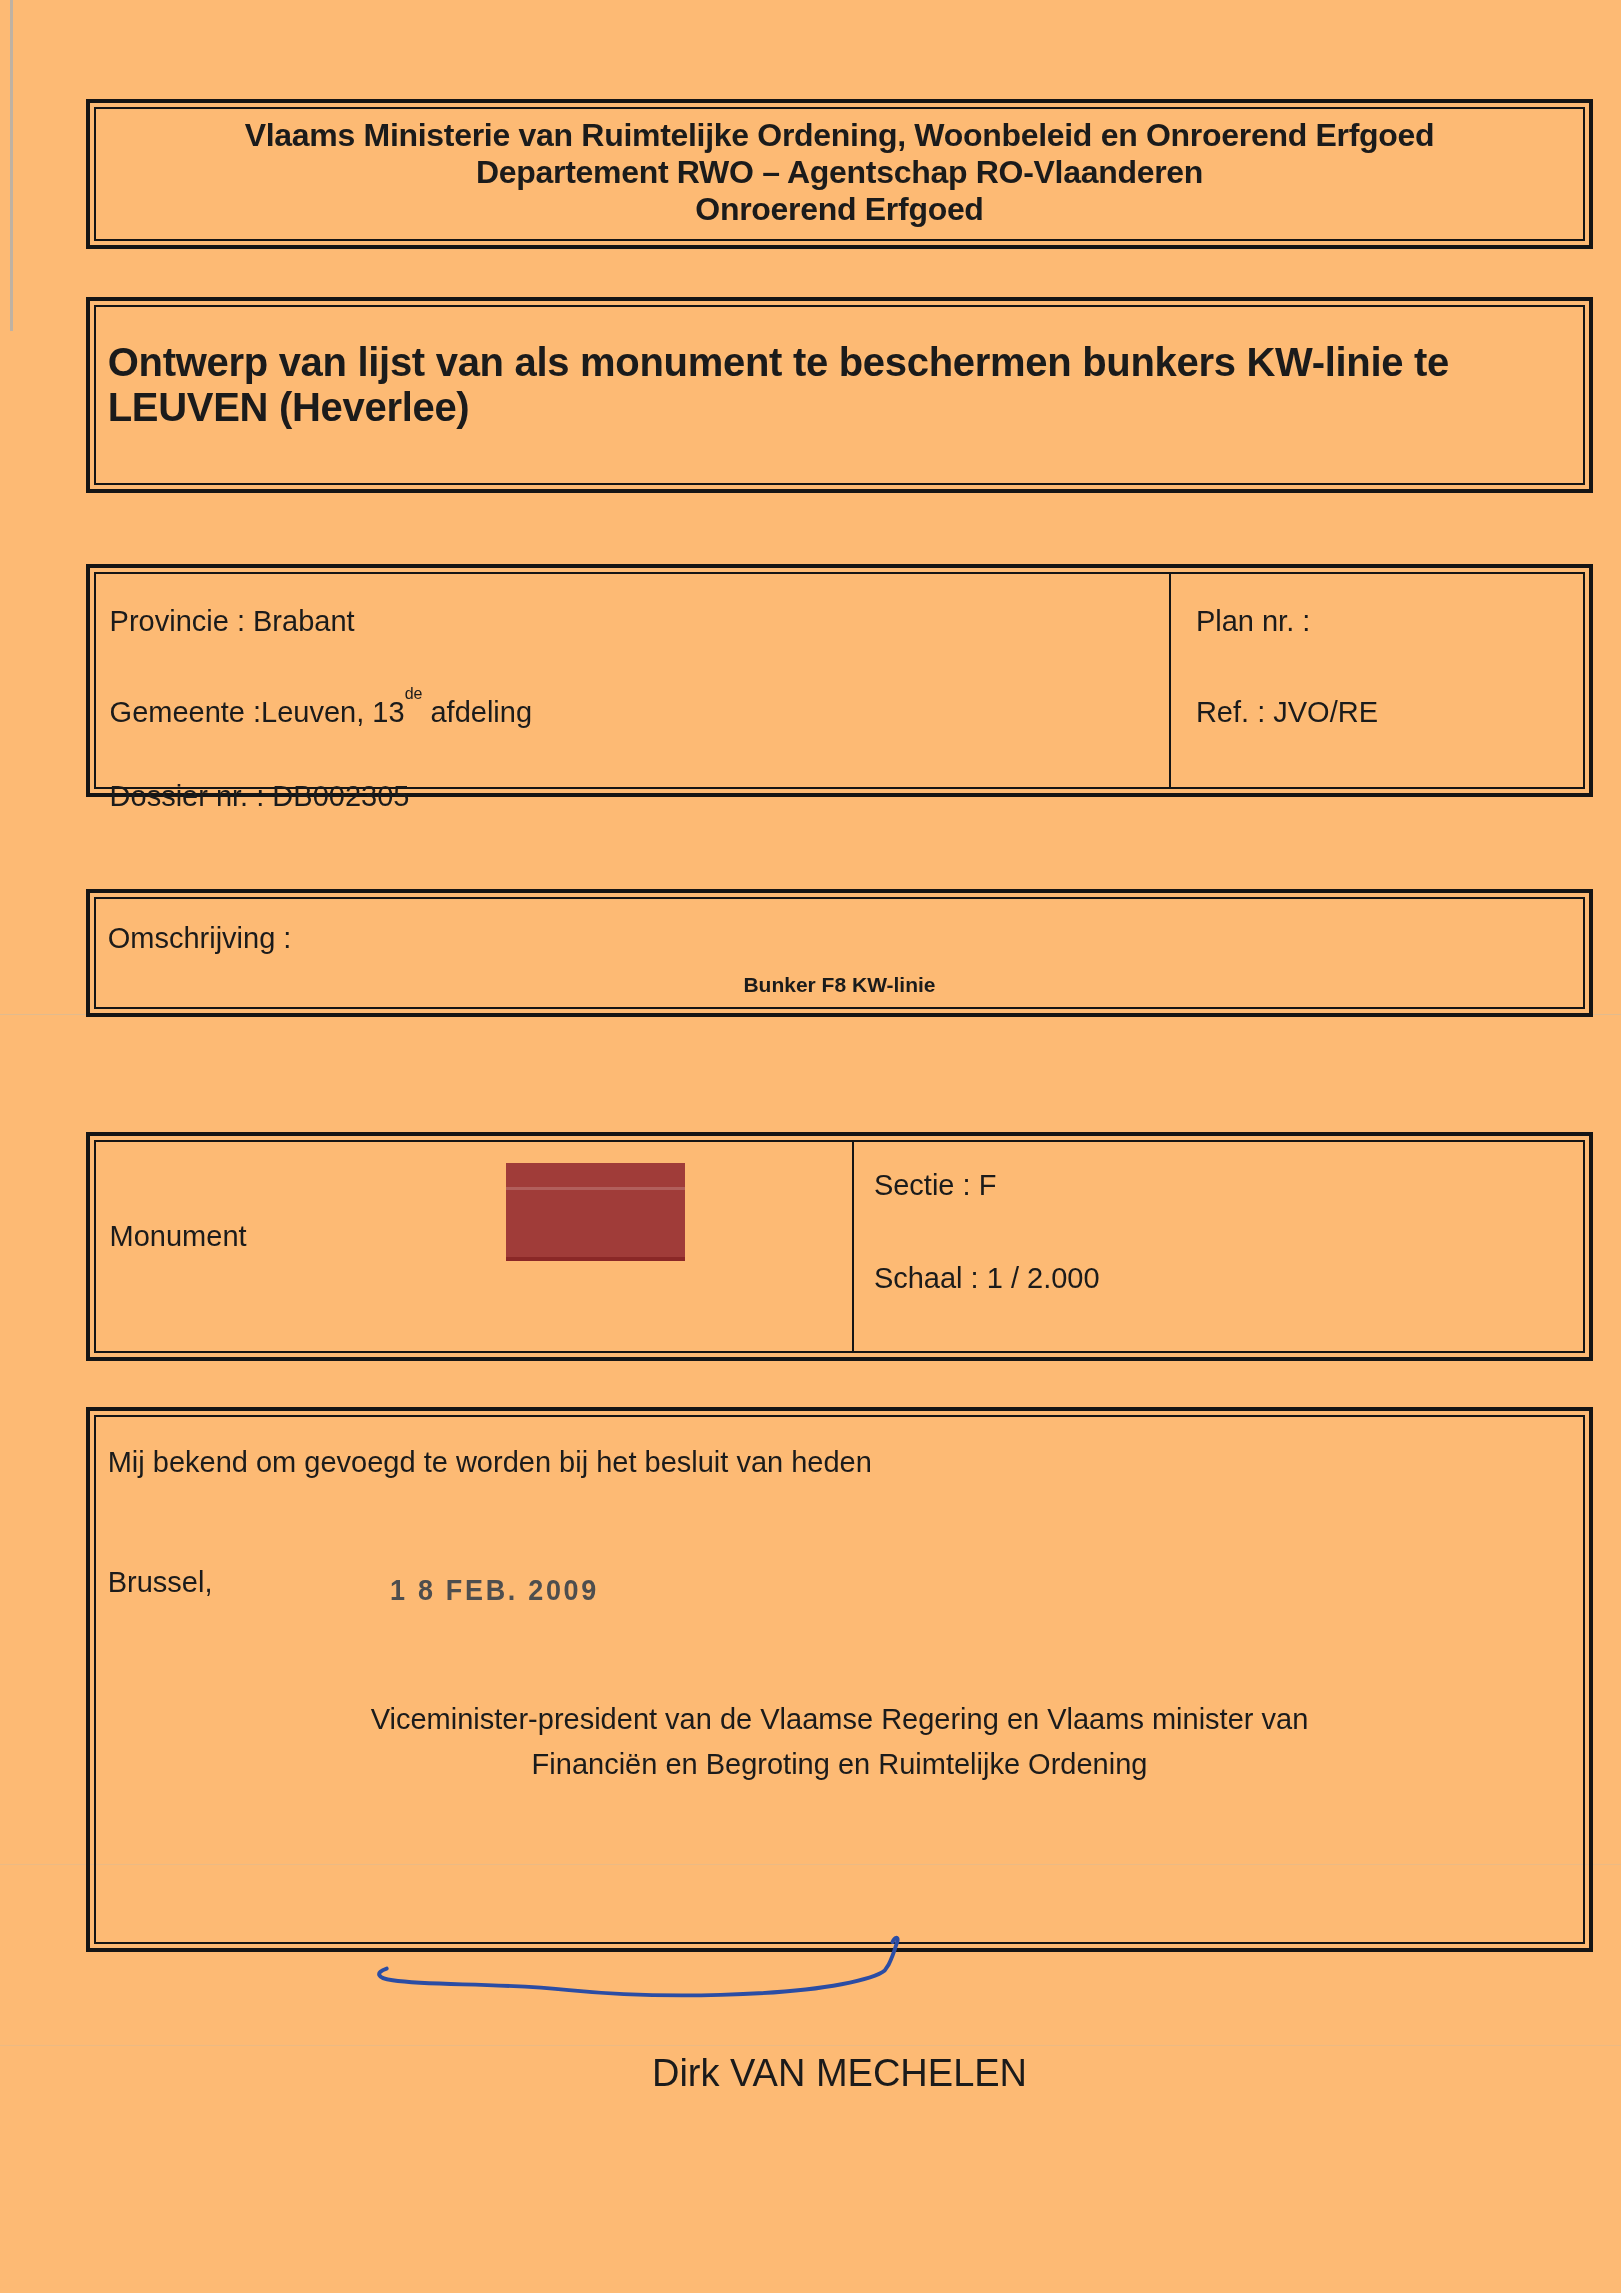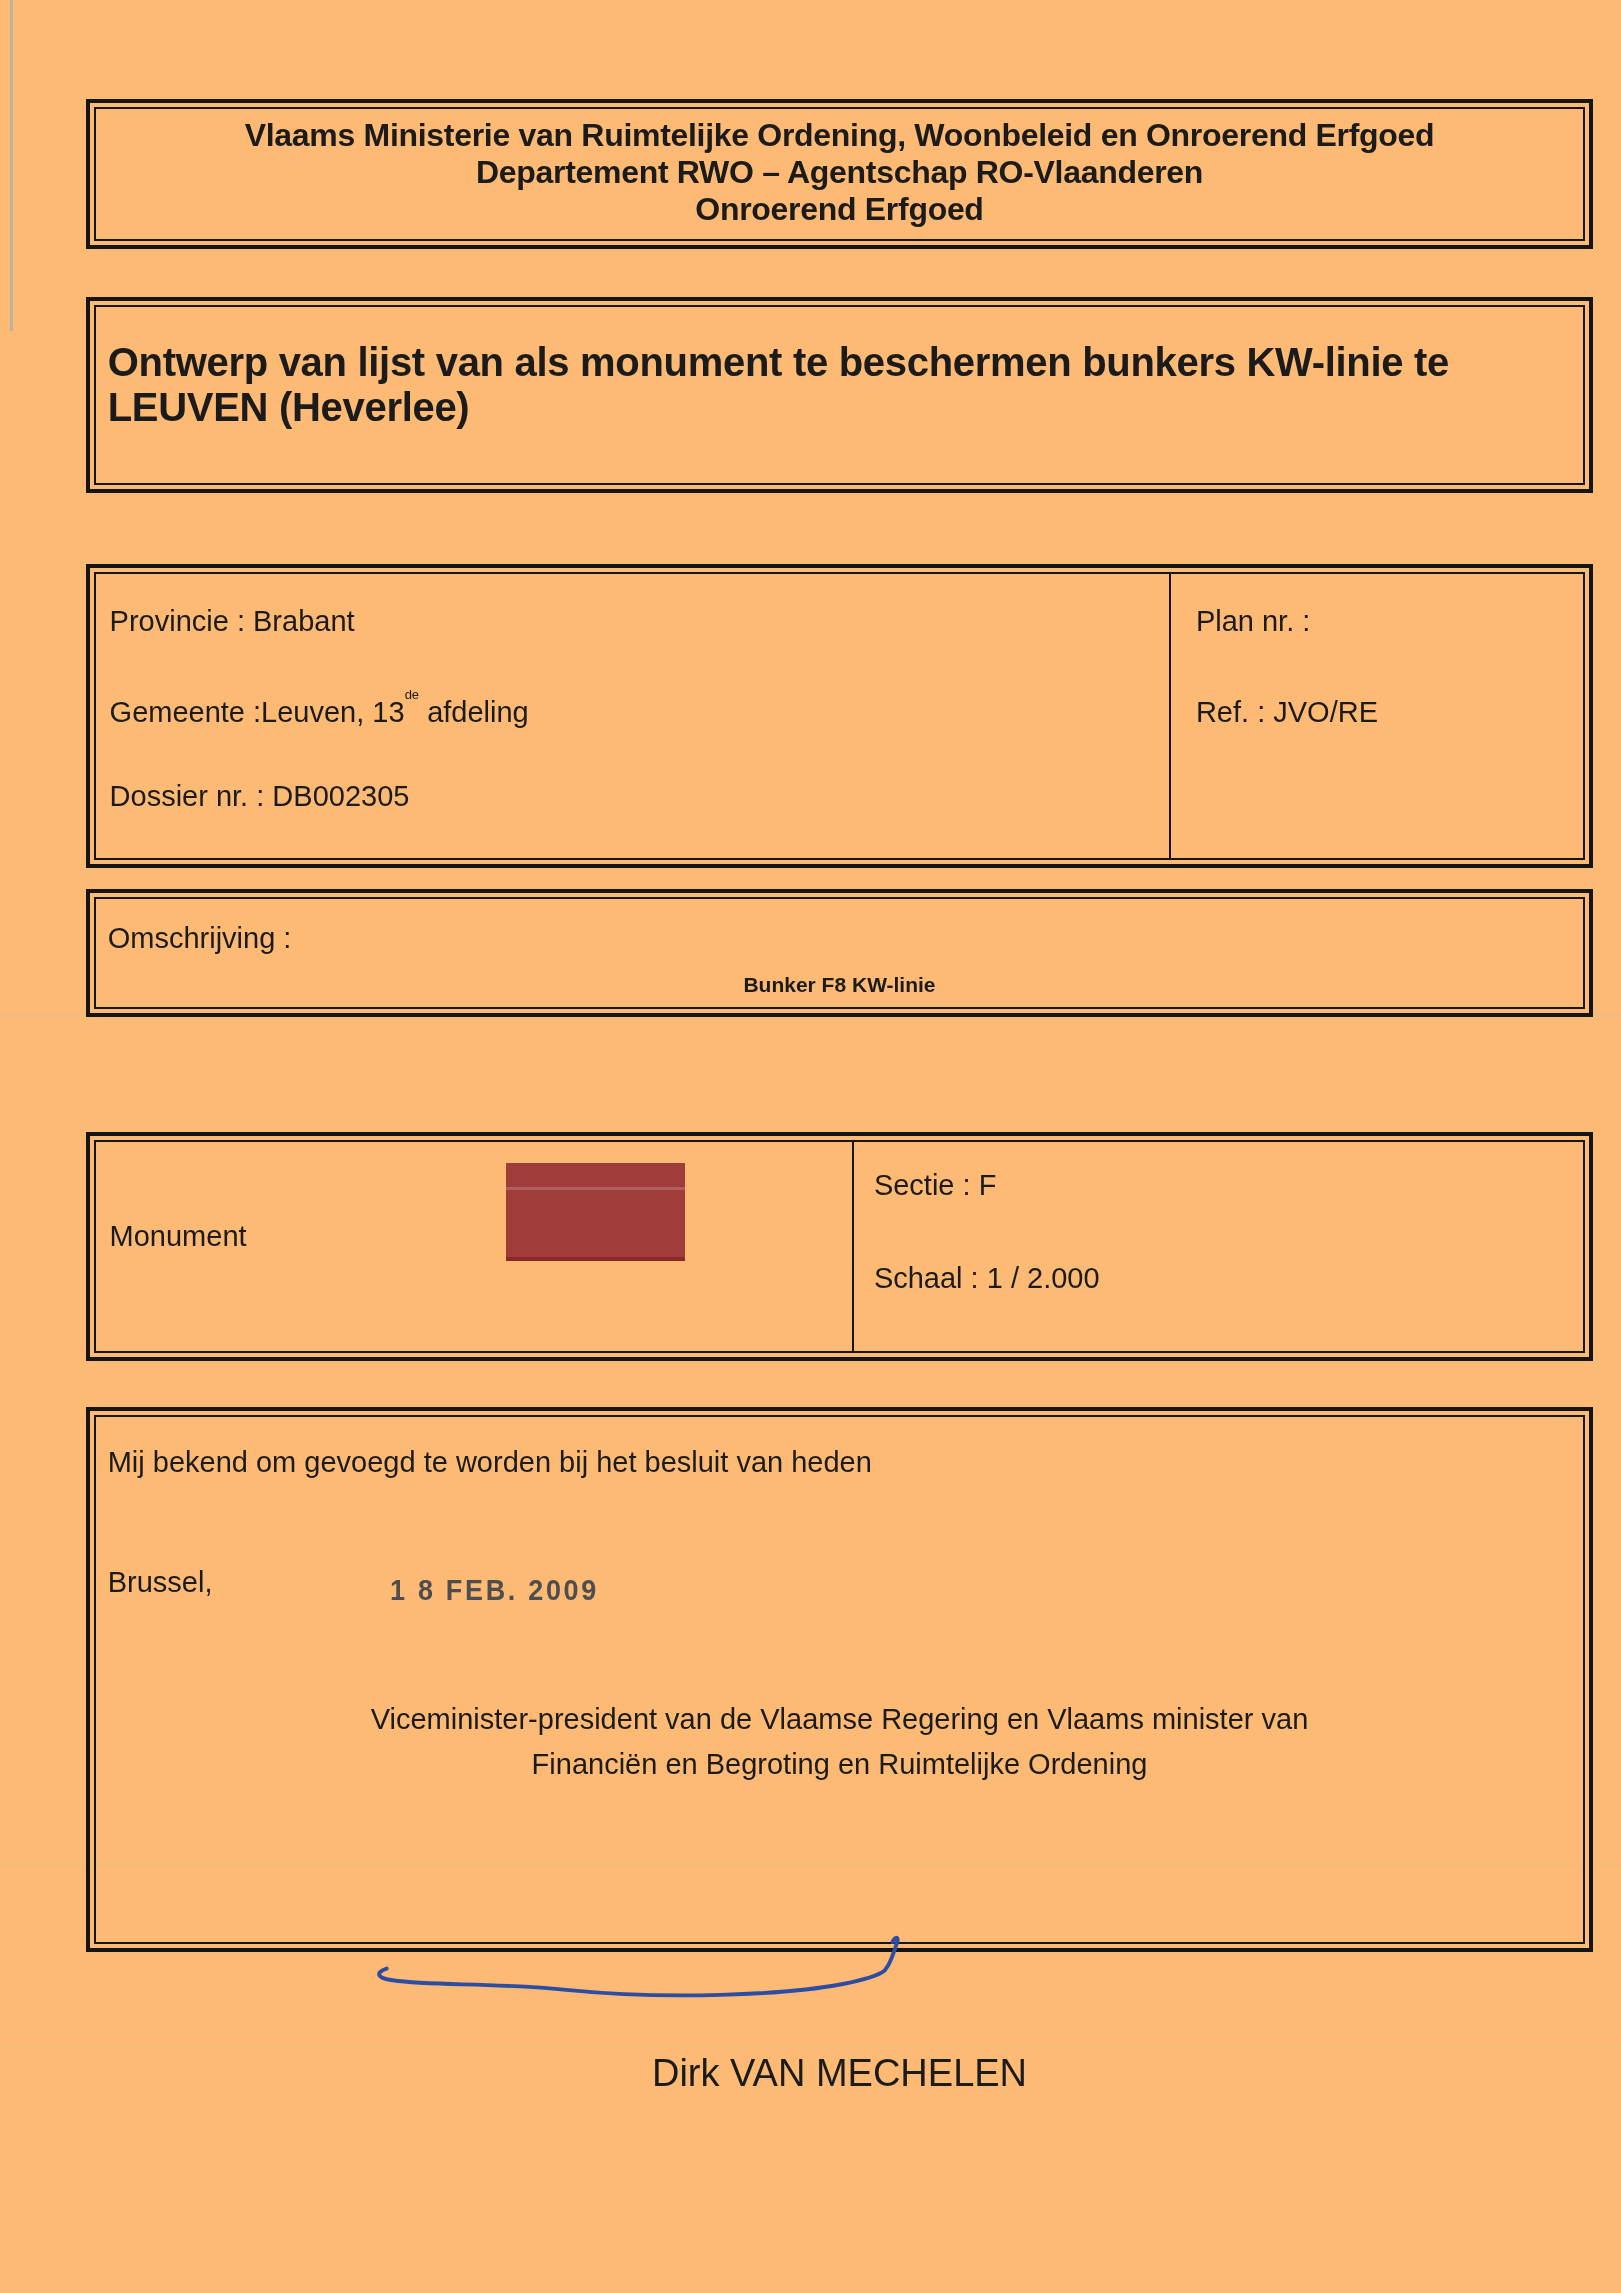--- a/index.html
+++ b/index.html
@@ -22,21 +22,21 @@
     position:relative; width:100%; height:100%;
     border:2px solid #151515; box-sizing:border-box;
   }
 
   .hdr-text { padding-top:7.8px; text-align:center; font-weight:bold; font-size:32px; line-height:37px; letter-spacing:-0.3px; }
 
   .title-text { position:absolute; left:11.8px; top:33px; width:1441px; font-weight:bold; font-size:40px; line-height:45px; letter-spacing:-0.3px; }
 
   .cell-text { position:absolute; font-size:29px; white-space:nowrap; }
   .vdivider { position:absolute; top:0; bottom:0; width:2px; background:#151515; }
-  sup.sup-de { font-size:13px; position:relative; top:-11.8px; }
+  sup.sup-de { font-size:16px; position:relative; top:-11.8px; }
 
   .center-text { position:absolute; left:0; right:0; text-align:center; white-space:nowrap; }
   .bold { font-weight:bold; }
 
   .swatch {
     position:absolute; left:410px; top:21.6px; width:179px; height:98px;
     background:#a03c39; border-bottom:4.9px solid #8a2827; box-sizing:border-box;
   }
   .swatch-streak { position:absolute; left:0; right:0; top:23.5px; height:2.9px; background:rgba(255,255,255,.18); }
 
@@ -66,21 +66,21 @@
       </div>
     </div>
   </div>
 
   <div class="dbox" style="top:297px; height:196px;">
     <div class="dbox-inner">
       <div class="title-text">Ontwerp van lijst van als monument te beschermen bunkers KW-linie te LEUVEN (Heverlee)</div>
     </div>
   </div>
 
-  <div class="dbox" style="top:564px; height:304px;">
+  <div class="dbox" style="top:564px; height:233px;">
     <div class="dbox-inner">
       <div class="cell-text" style="left:13.7px; top:31px;">Provincie : Brabant</div>
       <div class="cell-text" style="left:13.7px; top:122px;"><span>Gemeente :Leuven, 13</span><sup class="sup-de">de</sup><span> afdeling</span></div>
       <div class="cell-text" style="left:13.7px; top:206px;">Dossier nr. : DB002305</div>
       <div class="vdivider" style="left:1073px;"></div>
       <div class="cell-text" style="left:1100px; top:31px;">Plan nr. :</div>
       <div class="cell-text" style="left:1100px; top:122px;">Ref. : JVO/RE</div>
     </div>
   </div>
 

